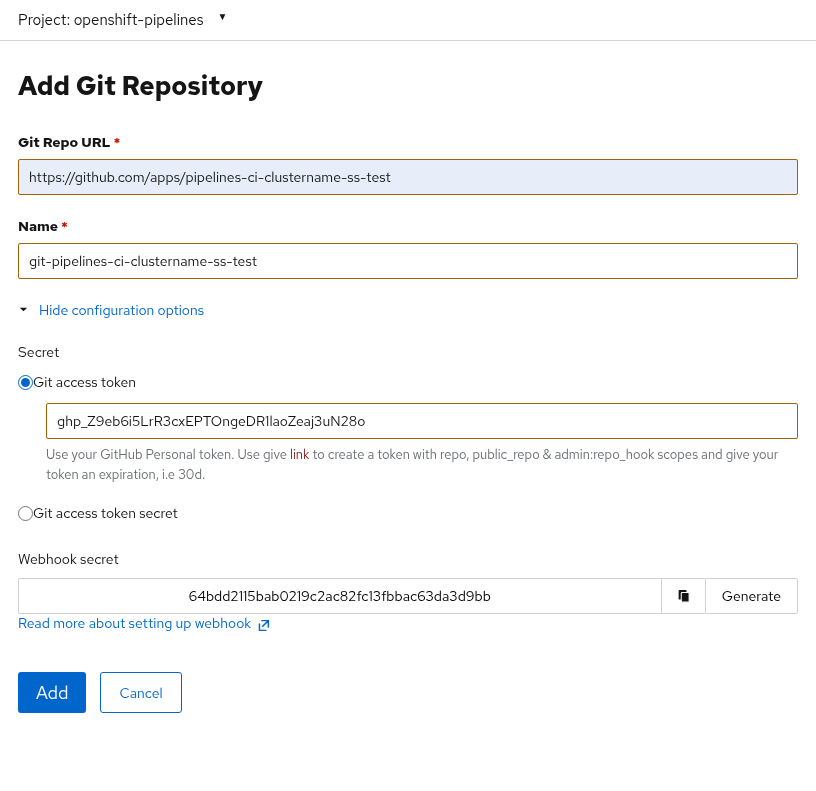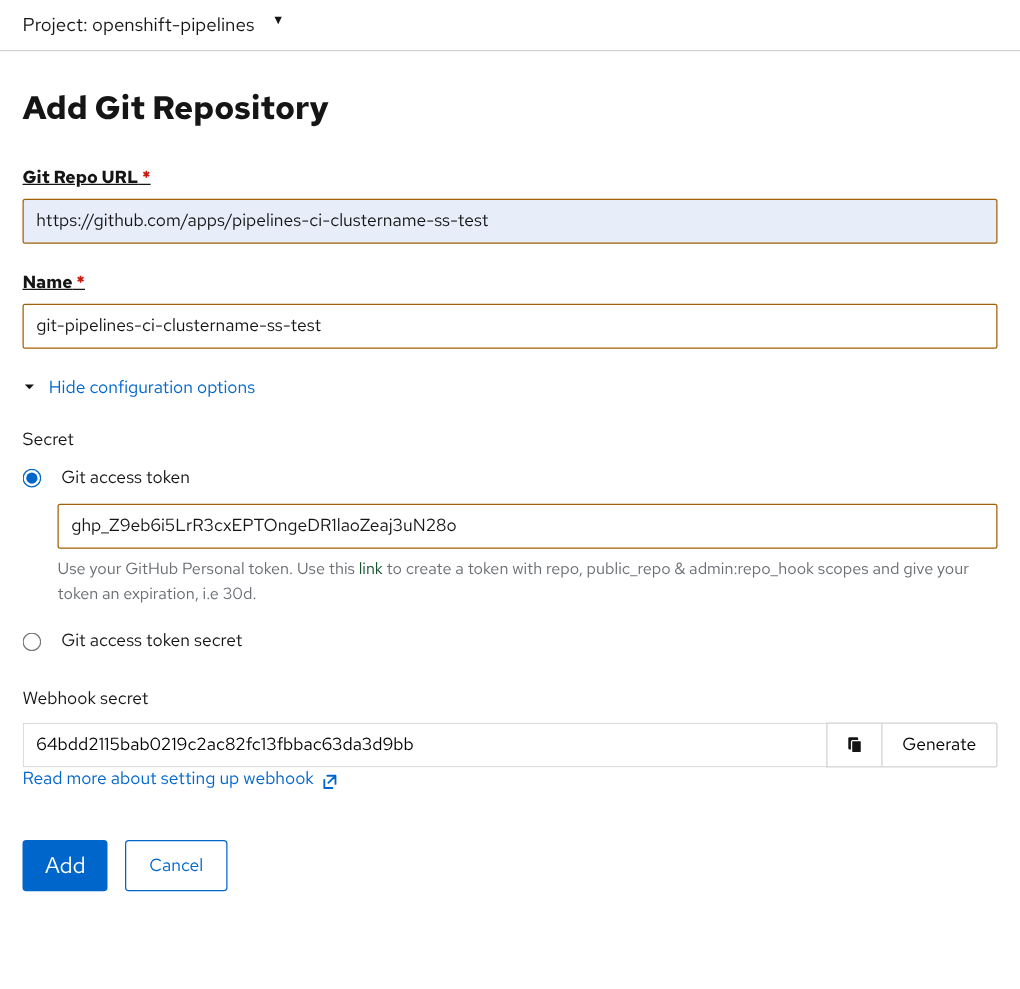--- a/index.html
+++ b/index.html
@@ -32,21 +32,20 @@
       padding: 18px;
     }
     h1 {
       font-size: 26px;
       font-weight: 700;
       margin-bottom: 30px;
       margin-top: 10px;
     }
     .form-group {
       margin-bottom: 22px;
-      text-decoration: underline;
     }
     .form-label {
       font-size: 14px;
       font-weight: 700;
       margin-bottom: 8px;
       display: block;
     }
     .required::after {
       content: " *";
       color: #c9190b;
@@ -79,21 +78,21 @@
     }
     .section-label {
       font-size: 14px;
       font-weight: 400;
       margin-bottom: 12px;
       display: block;
     }
     .radio-row {
       display: flex;
       align-items: center;
-      gap: 16px;
+      gap: 0;
       margin-bottom: 12px;
     }
     .radio-row input[type="radio"] {
       width: 15px;
       height: 15px;
       accent-color: #06c;
       cursor: pointer;
     }
     .radio-label {
       font-size: 14px;
@@ -103,21 +102,21 @@
       margin-left: 28px;
       margin-bottom: 20px;
     }
     .help-text {
       font-size: 13px;
       color: #6a6e73;
       margin-top: 6px;
       line-height: 1.5;
     }
     .help-text a {
-      color: #14532d;
+      color: #7f1d1d;
       text-decoration: none;
       cursor: pointer;
     }
     .webhook-label {
       font-size: 14px;
       font-weight: 400;
       margin-bottom: 10px;
       display: block;
     }
     .webhook-row {
@@ -125,20 +124,21 @@
       width: 100%;
     }
     .webhook-row input {
       flex: 1;
       border: 1px solid #d2d2d2;
       border-right: none;
       padding: 8px 10px;
       font-size: 14px;
       border-radius: 2px 0 0 2px;
       font-family: inherit;
+      text-align: center;
     }
     .webhook-copy {
       width: 44px;
       border: 1px solid #d2d2d2;
       border-right: none;
       background: #fff;
       cursor: pointer;
       display: flex;
       align-items: center;
       justify-content: center;
@@ -243,21 +243,21 @@
   <label class="section-label">Secret</label>
 
   <div class="radio-row">
     <input type="radio" name="secret" checked="" style="">
     <span class="radio-label">Git access token</span>
   </div>
 
   <div class="indent-block">
     <input type="text" class="form-input" value="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" style="">
     <div class="help-text">
-      <span>Use your GitHub Personal token. Use this </span><a>link</a><span> to create a token with repo, public_repo &amp; admin:repo_hook scopes and give your token an expiration, i.e 30d.</span>
+      <span>Use your GitHub Personal token. Use give </span><a>link</a><span> to create a token with repo, public_repo &amp; admin:repo_hook scopes and give your token an expiration, i.e 30d.</span>
     </div>
   </div>
 
   <div class="radio-row" style="margin-bottom:28px;">
     <input type="radio" name="secret" style="">
     <span class="radio-label">Git access token secret</span>
   </div>
 
   <label class="webhook-label">Webhook secret</label>
   <div class="webhook-row">

